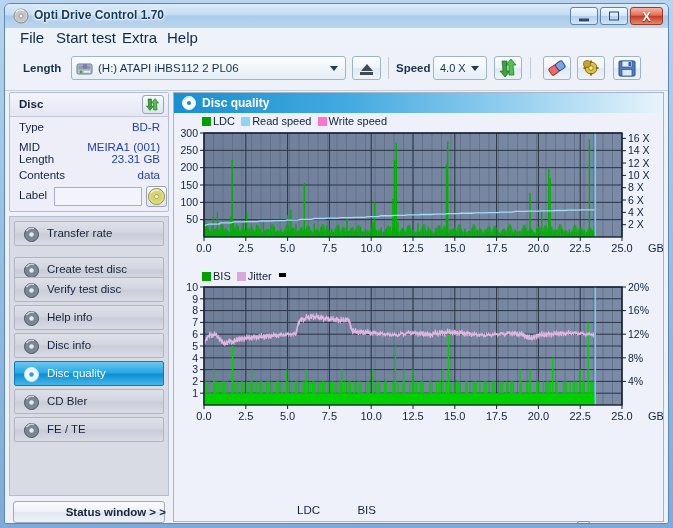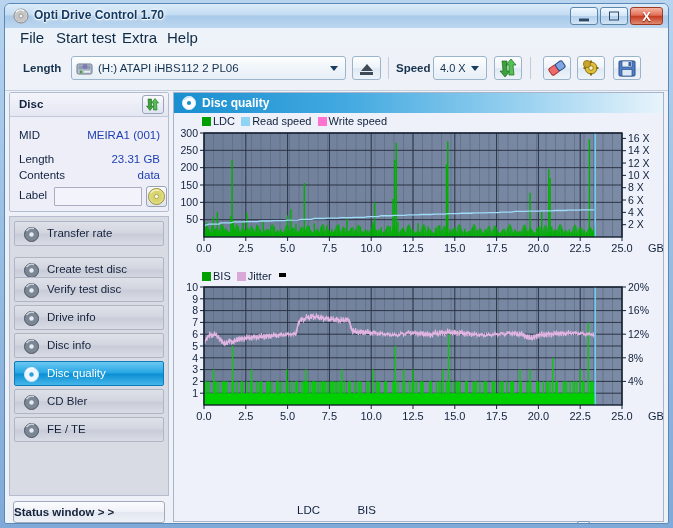--- a/index.html
+++ b/index.html
@@ -146,21 +146,21 @@
     border-color:#0d7bb8;
   }
   .navtext{position:absolute;left:32px;top:5px;font-size:11.5px;color:#16233c;}
   .navitem.sel .navtext{color:#ffffff;}
   .navicon{position:absolute;left:8px;top:4px;width:17px;height:17px;}
   #status-btn{
     position:absolute;left:4px;top:409px;width:152px;height:22px;
     background:linear-gradient(180deg,#fbfcfe 0%,#eef1f7 48%,#e2e7f0 52%,#eef1f7 100%);
     border:1px solid #a2a9bb;box-sizing:border-box;border-radius:3px;
   }
-  #status-btn-text{position:absolute;left:0;top:4px;width:152px;text-align:left;font-size:11.5px;font-weight:bold;color:#16233c;}
+  #status-btn-text{position:absolute;left:0;top:4px;width:152px;text-align:right;font-size:11.5px;font-weight:bold;color:#16233c;}
 
   
   #main{
     position:absolute;left:168px;top:44px;width:491px;height:430px;
     background:#eef1fa;border:1px solid #aab4c8;box-sizing:border-box;
   }
   #main-header{
     position:absolute;left:0;top:0;width:489px;height:20px;
     background:linear-gradient(90deg,#1a8fd0 0%,#42a9e0 35%,#9bd2f0 72%,#e8f4fc 100%);
   }
@@ -286,21 +286,25 @@
 
      <div id="disc-panel">
        <div id="disc-header"></div>
        <div id="disc-title">Disc</div>
        <div id="disc-refresh">
          <svg width="20" height="17" viewBox="0 0 20 17">
            <path d="M5 3 L8.5 3 L8.5 10 L10.5 10 L7 14.5 L3.5 10 L5.5 10 Z" fill="#3da03d" stroke="#1d6b1d" stroke-width="0.6"></path>
            <path d="M14 14 L10.5 14 L10.5 7 L8.5 7 L12 2.5 L15.5 7 L13.5 7 Z" fill="#52c252" stroke="#1d6b1d" stroke-width="0.6"></path>
          </svg>
        </div>
-       <div class="drow" style="top:36px">
+       <div class="drow" style="top:28px">
+         <div class="dlabel">Type</div>
+         <div class="dvalue">BD-R</div>
+       </div>
+       <div class="drow" style="top:48px">
          <div class="dlabel">MID</div>
          <div class="dvalue">MEIRA1 (001)</div>
        </div>
        <div class="drow" style="top:60px">
          <div class="dlabel">Length</div>
          <div class="dvalue">23.31 GB</div>
        </div>
        <div class="drow" style="top:76px">
          <div class="dlabel">Contents</div>
          <div class="dvalue">data</div>
@@ -341,21 +345,21 @@
                 <path d="M3.5 5 A7 7 0 0 1 11 2.5" stroke="#cfd6de" stroke-width="1.4" fill="none"></path>
               </svg>
               <span class="navtext">Verify test disc</span>
             </div>
        <div class="navitem" style="top:88px">
               <svg class="navicon" viewBox="0 0 17 17">
                 <circle cx="8.5" cy="8.5" r="7" fill="#7c8796" stroke="#4d5764"></circle>
                 <circle cx="8.5" cy="8.5" r="2.2" fill="#e8ebef"></circle>
                 <path d="M3.5 5 A7 7 0 0 1 11 2.5" stroke="#cfd6de" stroke-width="1.4" fill="none"></path>
               </svg>
-              <span class="navtext">Drive info</span>
+              <span class="navtext">Help info</span>
             </div>
        <div class="navitem" style="top:116px">
               <svg class="navicon" viewBox="0 0 17 17">
                 <circle cx="8.5" cy="8.5" r="7" fill="#7c8796" stroke="#4d5764"></circle>
                 <circle cx="8.5" cy="8.5" r="2.2" fill="#e8ebef"></circle>
                 <path d="M3.5 5 A7 7 0 0 1 11 2.5" stroke="#cfd6de" stroke-width="1.4" fill="none"></path>
               </svg>
               <span class="navtext">Disc info</span>
             </div>
        <div class="navitem sel" style="top:144px">

